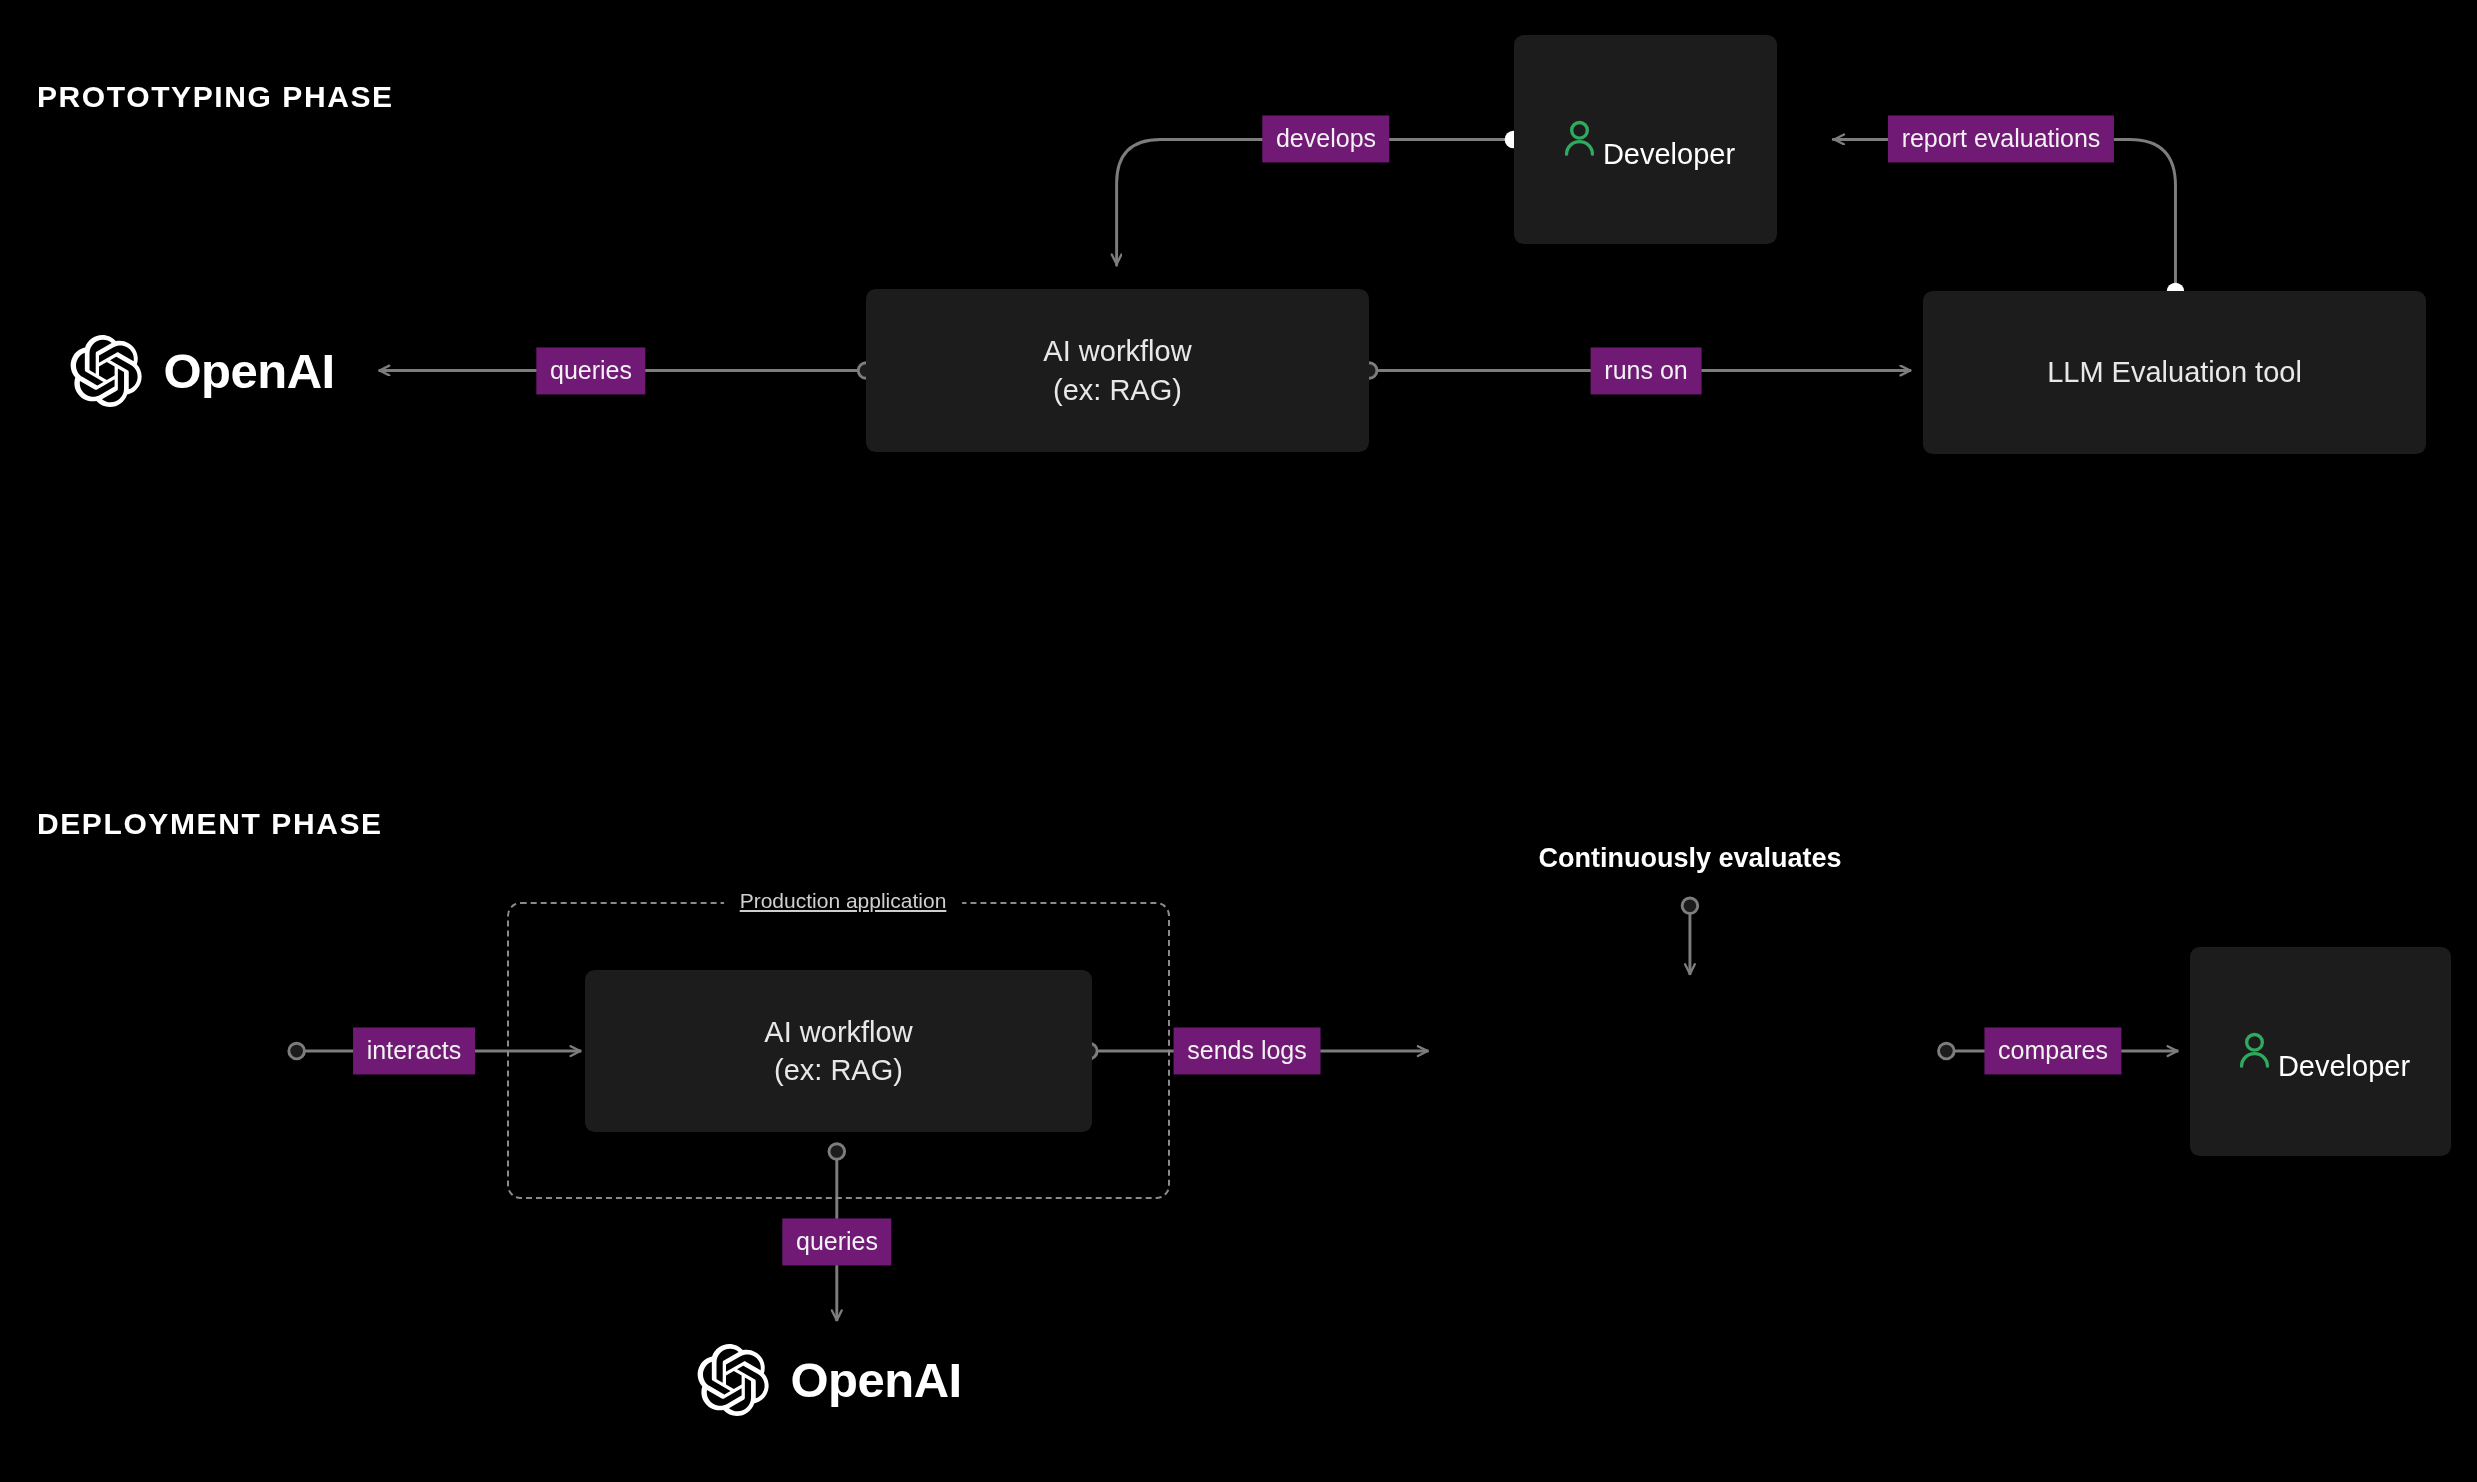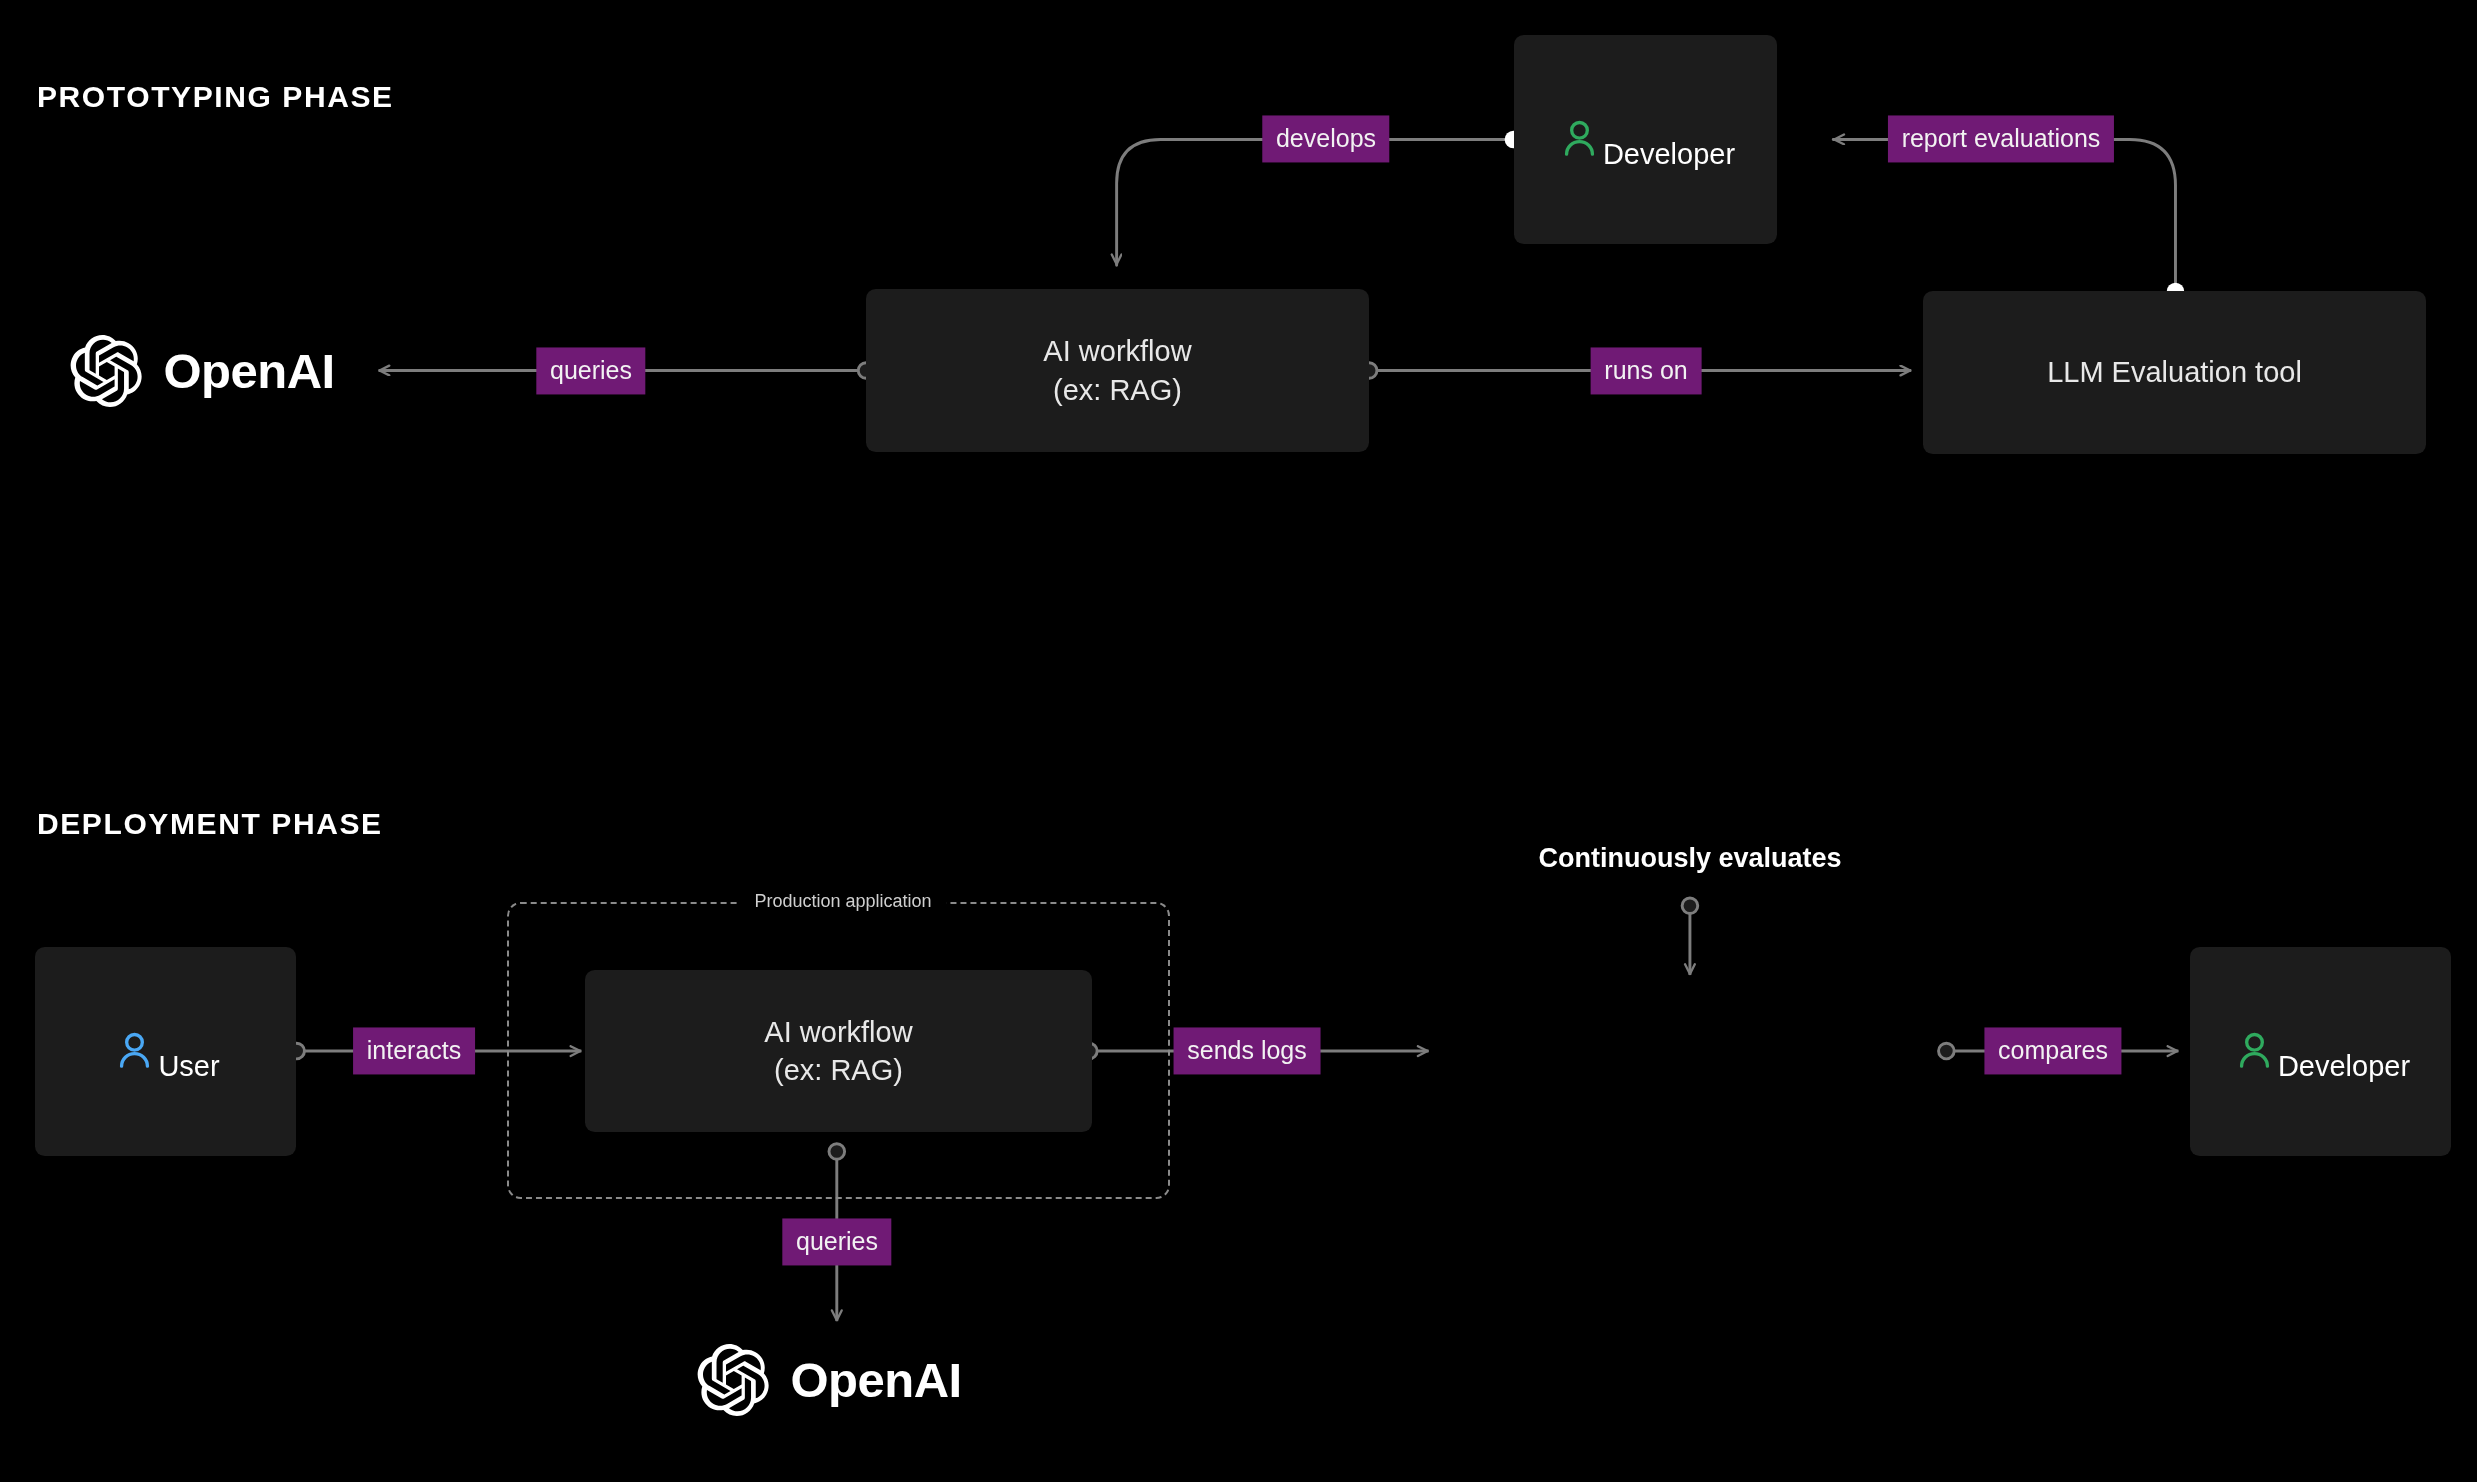--- a/index.html
+++ b/index.html
@@ -72,25 +72,26 @@
   }
   .group-box {
     position: absolute;
     border: 2px dashed #8a8a8a;
     border-radius: 13.7px;
     box-sizing: border-box;
   }
   .group-label {
     position: absolute;
     color: #cfcfcf;
-    font-size: 18px;
+    font-size: 21px;
     background: #000000;
     padding: 0 15.6px;
     white-space: nowrap;
     transform: translate(-50%, -50%);
+    text-decoration: underline;
   }
   .callout {
     position: absolute;
     color: #ffffff;
     font-size: 27px;
     font-weight: 700;
     white-space: nowrap;
     transform: translateX(-50%);
   }
   .brand {
@@ -200,27 +201,20 @@
   <div class="edge-label" style="left:591px; top:371px;">queries</div>
   <div class="edge-label" style="left:1646px; top:371px;">runs on</div>
   <div class="edge-label" style="left:1326px; top:139px;">develops</div>
   <div class="edge-label" style="left:2001px; top:139px;">report evaluations</div>
 
   <div class="phase-title" style="left:37px; top:807px;">DEPLOYMENT PHASE</div>
 
   <div class="group-box" style="left:507px; top:902px; width:663px; height:297px;"></div>
   <div class="group-label" style="left:843px; top:901px;">Production application</div>
 
-  <div class="node" style="left:35px; top:947px; width:261px; height:209px;">
-    <svg class="actor-icon" width="47" height="47" viewBox="0 0 24 24" fill="none">
-      <circle cx="12" cy="7.3" r="4" stroke="#4aa8f5" stroke-width="1.7"></circle>
-      <path d="M5.4 19.5c0-3.7 2.95-6.4 6.6-6.4s6.6 2.7 6.6 6.4" stroke="#4aa8f5" stroke-width="1.7" stroke-linecap="round"></path>
-    </svg>
-    <div class="actor-label">User</div>
-  </div>
 
   <div class="node" style="left:585px; top:970px; width:507px; height:162px;">
     <div class="node-label">AI workflow
 (ex: RAG)</div>
   </div>
 
 
   <div class="node" style="left:2190px; top:947px; width:261px; height:209px;">
     <svg class="actor-icon" width="47" height="47" viewBox="0 0 24 24" fill="none">
       <circle cx="12" cy="7.3" r="4" stroke="#2faa5e" stroke-width="1.7"></circle>

